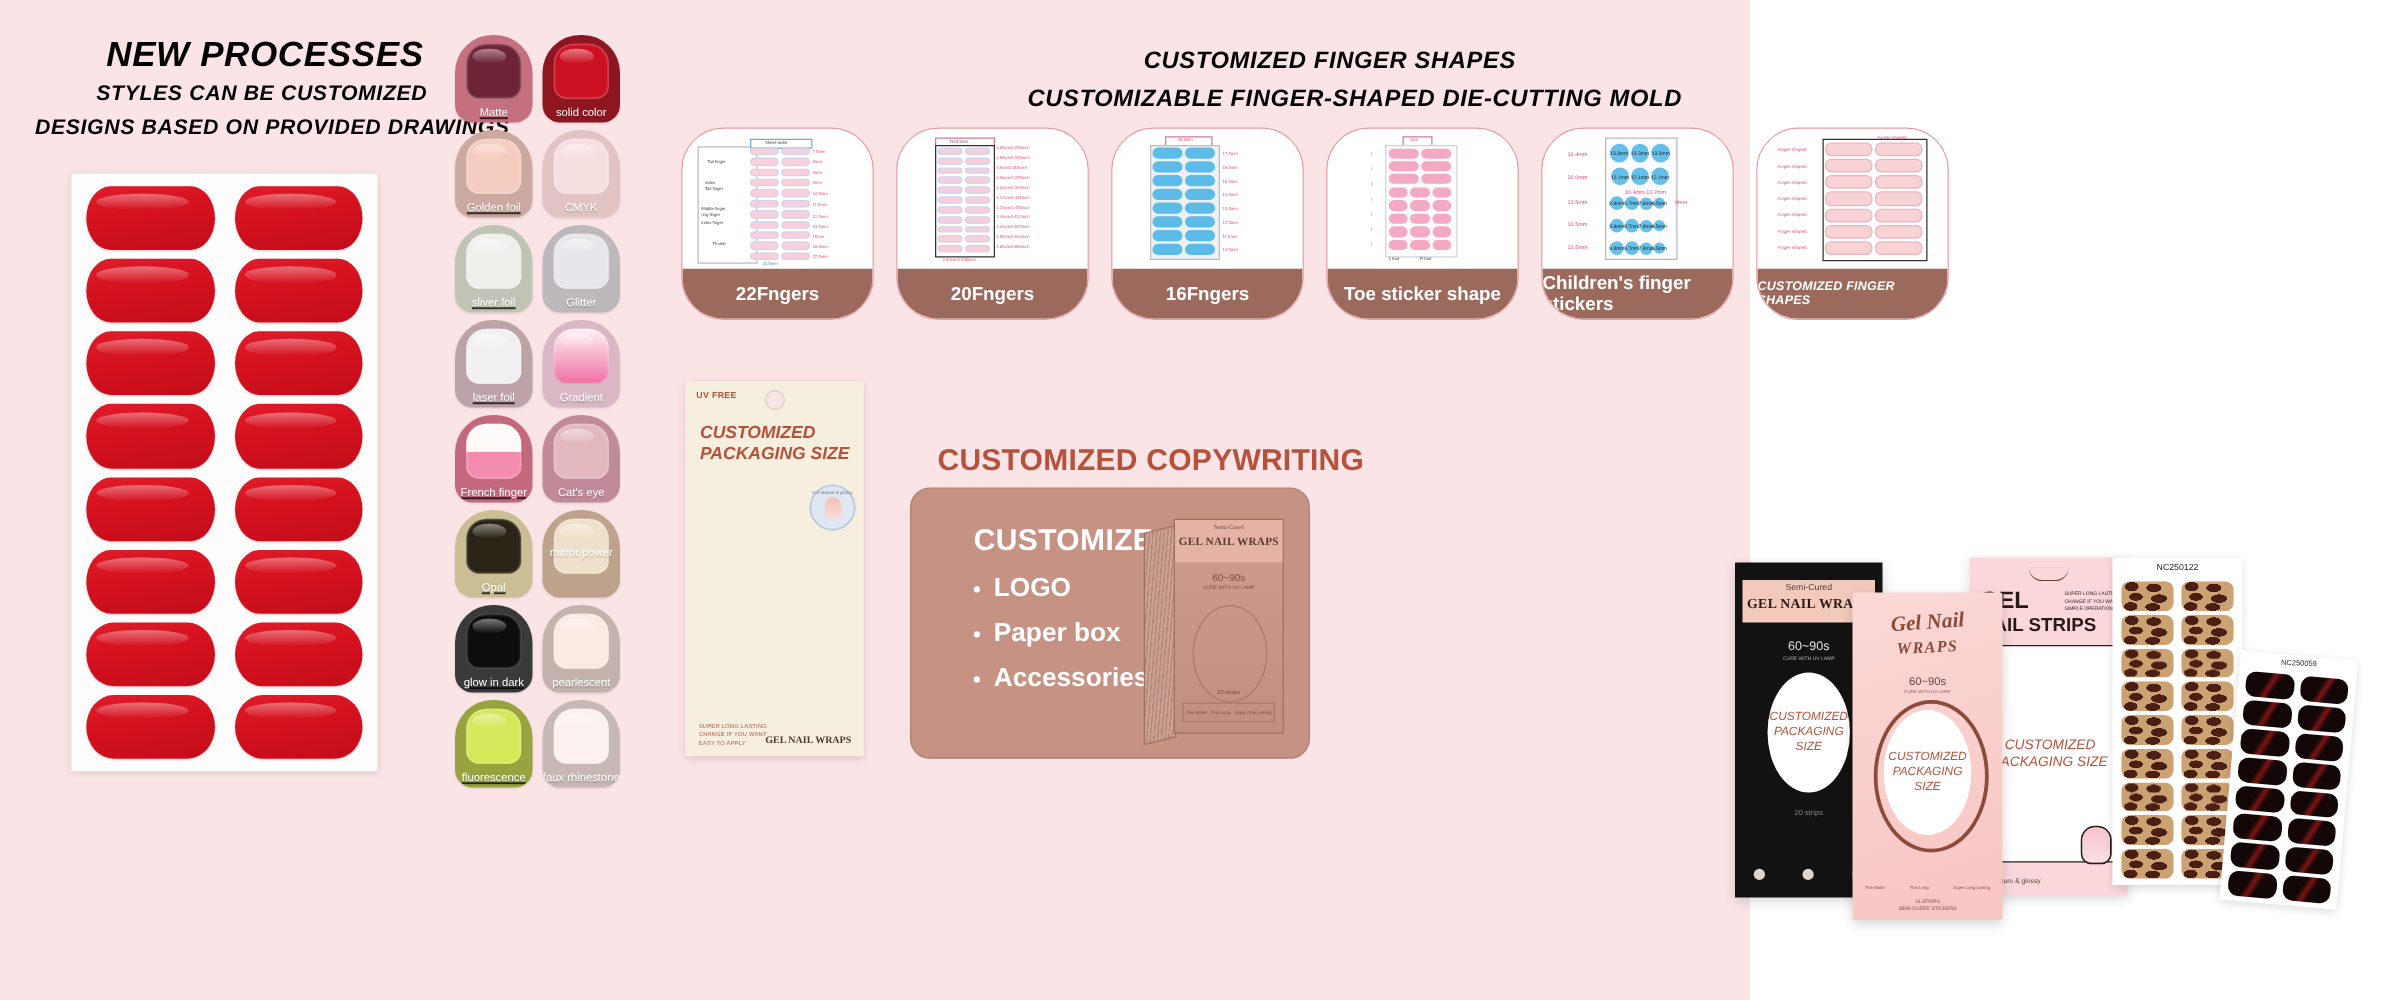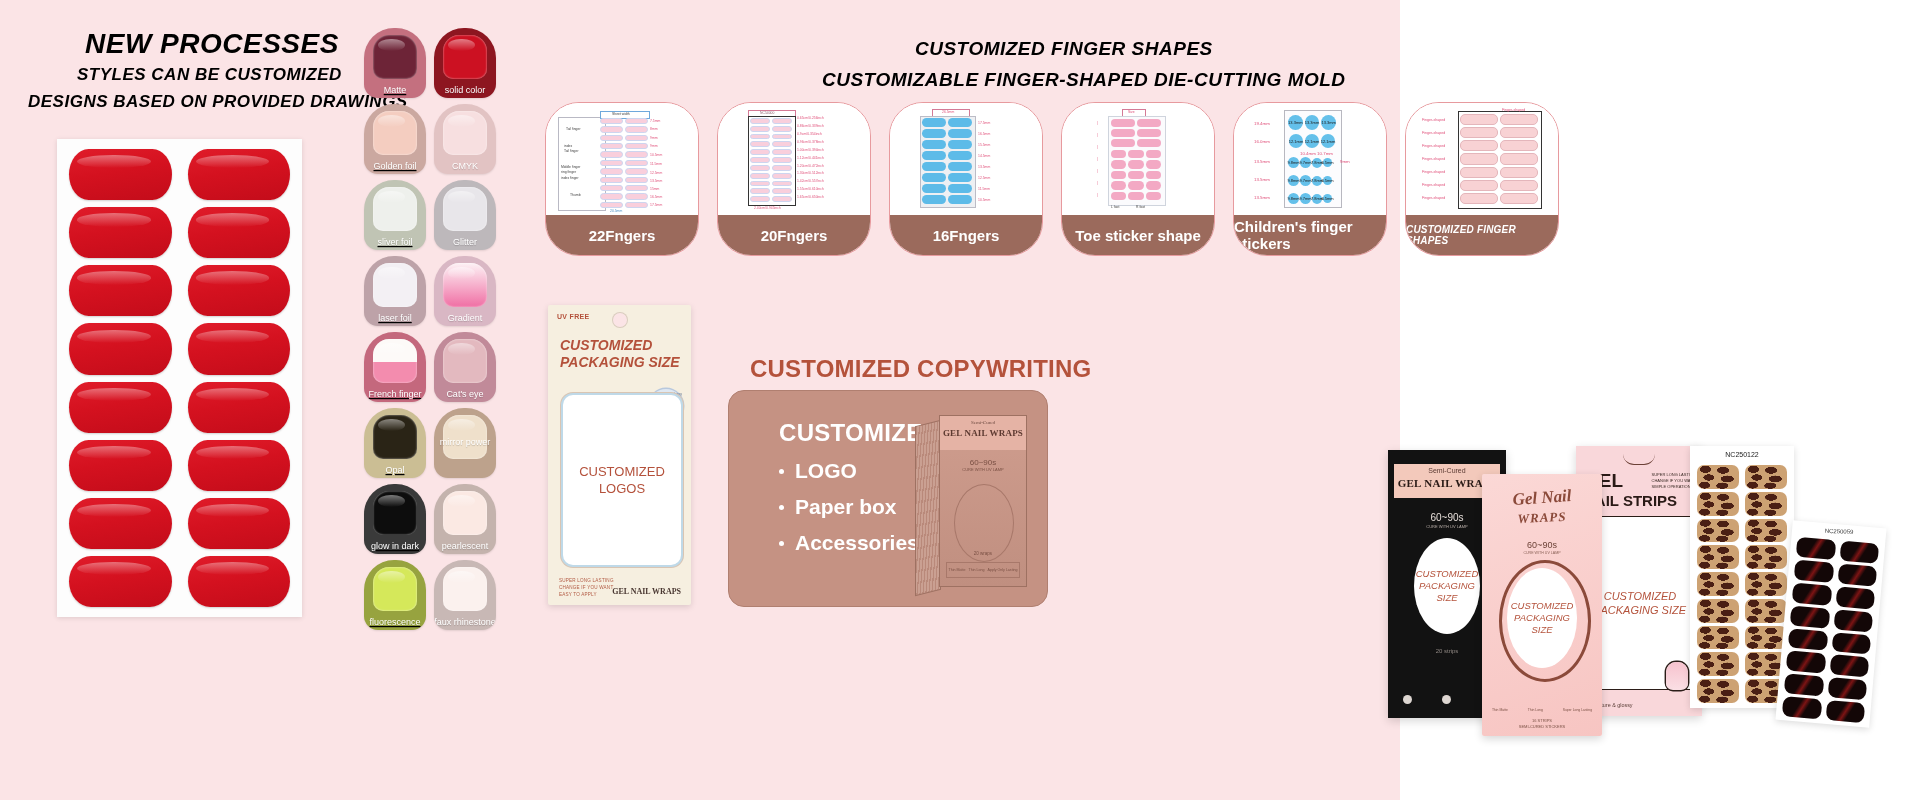--- a/index.html
+++ b/index.html
@@ -643,23 +643,20 @@
 </div>
 
 <div id="pkg-card">
   <div class="uvfree">UV FREE</div>
   <div class="hang"></div>
   <div class="title">CUSTOMIZED PACKAGING SIZE</div>
   <div class="badge">
     <div class="ring-txt">Full texture &amp; glossy</div>
     <div class="nailbit"></div>
   </div>
-  <div class="window">
-    <div class="logo-txt">CUSTOMIZED LOGOS</div>
-  </div>
   <div class="foot-l" style="white-space:pre-line">SUPER LONG LASTING
 CHANGE IF YOU WANT
 EASY TO APPLY</div>
   <div class="foot-r">GEL NAIL WRAPS</div>
 </div>
 
 <div id="copy-title">CUSTOMIZED COPYWRITING</div>
 <div id="copy-panel">
   <div class="list">
     <div class="c-head">CUSTOMIZE</div>

